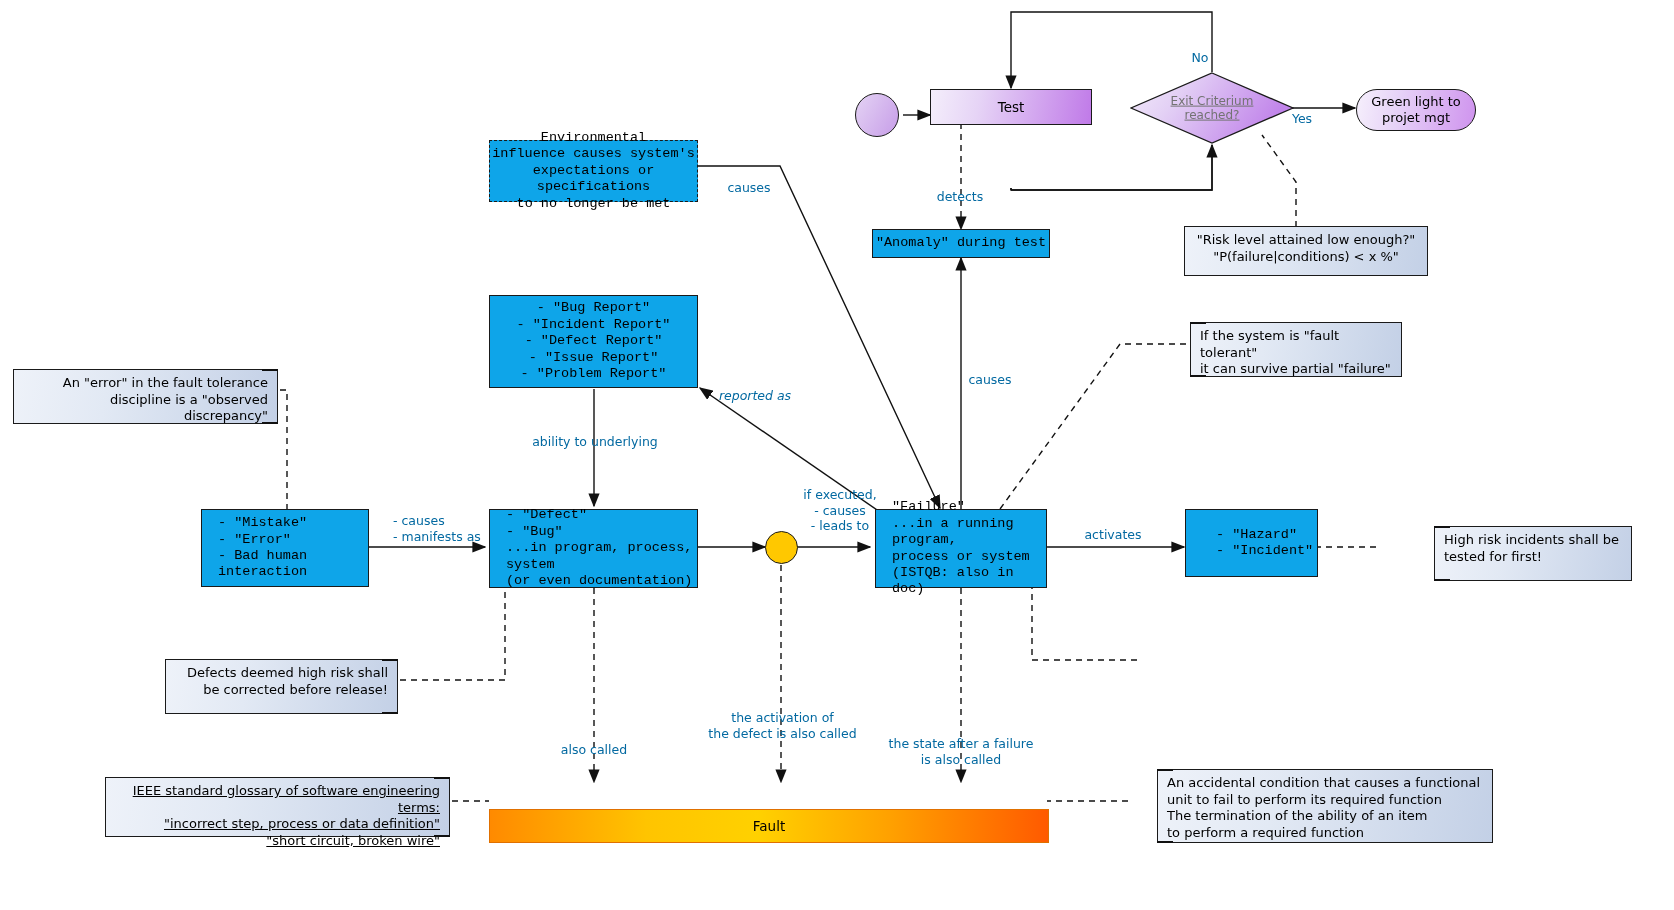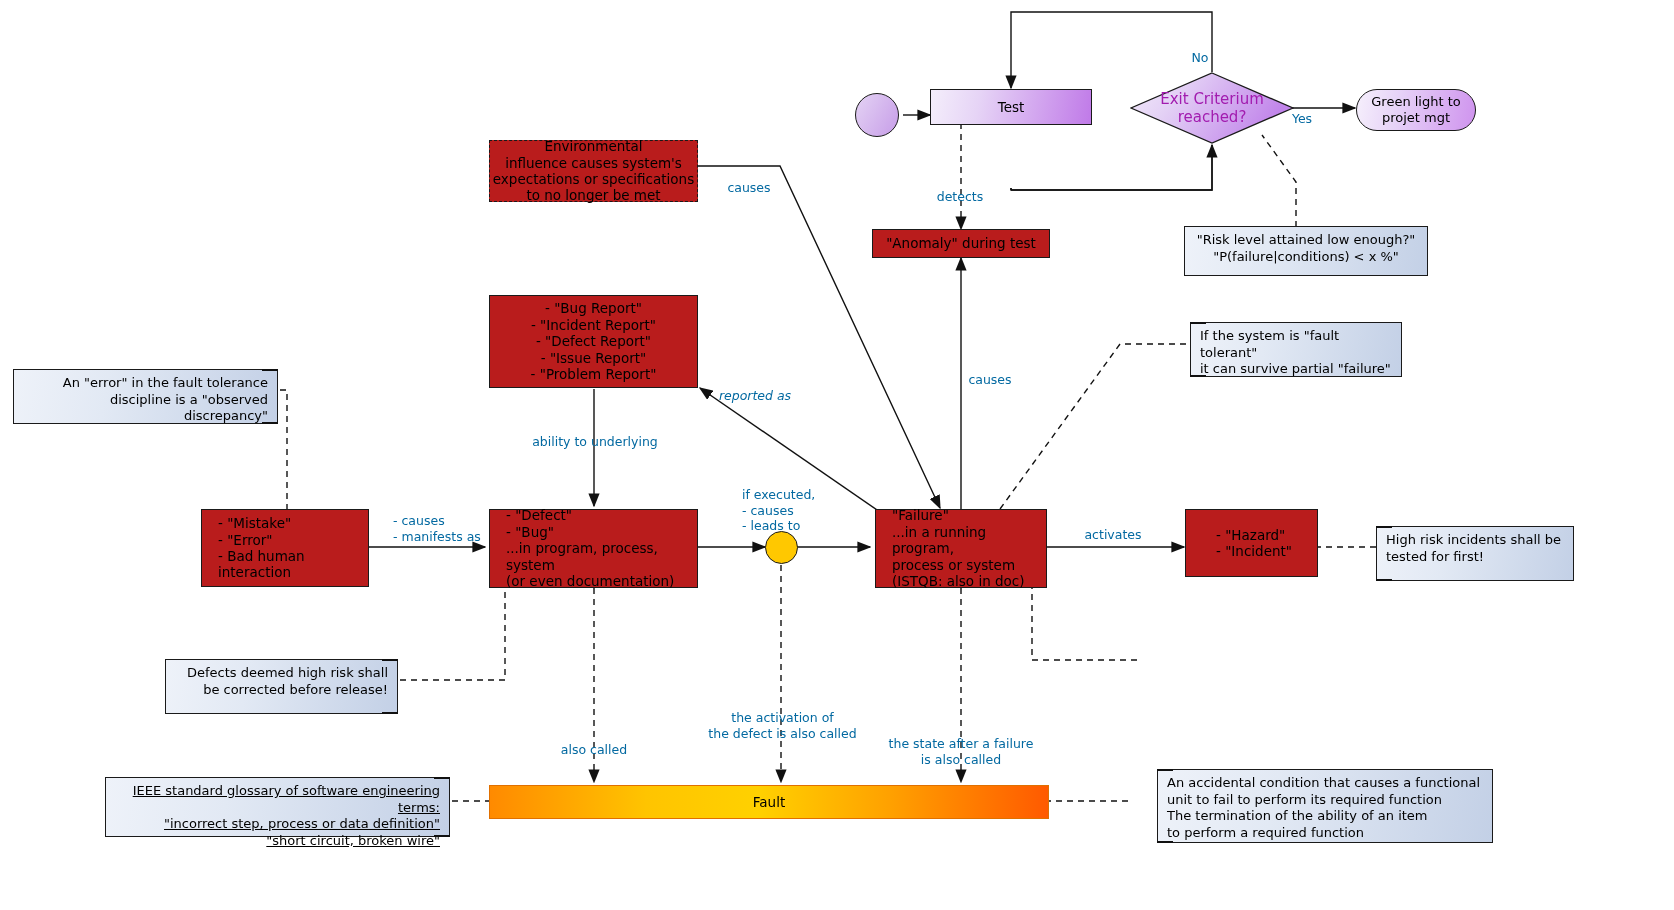--- a/index.html
+++ b/index.html
@@ -29,22 +29,23 @@
     align-items: center;
     justify-content: center;
     text-align: center;
     font-size: 13.5px;
     color: #000;
     line-height: 1.22;
     white-space: pre-line;
   }
   
   .yellow {
-    background: #b91c1c;
-    border: 1.3px solid #1a1a1a;
+    background: #0ea5e9;
+    border: 1.3px solid #1a1a1a;
+    font-family: Liberation Mono, monospace;
   }
   .yellow.dashed { border-style: dashed; }
   .yellow.left {
     justify-content: flex-start;
     text-align: left;
     padding-left: 16px;
   }
   
   .note {
     background: linear-gradient(100deg, #eef2f9 0%, #e2e9f4 35%, #c3d0e6 100%);
@@ -101,40 +102,42 @@
   }
   .diamond-wrap {
     position: absolute;
   }
   .diamond-label {
     position: absolute;
     width: 100%;
     top: 50%;
     transform: translateY(-50%);
     text-align: center;
-    font-size: 15px;
+    font-size: 12px;
     line-height: 1.2;
     white-space: pre-line;
-    color: #a21caf;
+    color: #737373;
+    text-decoration: underline;
   }
   .junction {
     position: absolute;
     border-radius: 50%;
     background: #FFC800;
     border: 1.3px solid #1a1a1a;
   }
   .fault-bar {
     position: absolute;
     background: linear-gradient(90deg, #FF8A00 0%, #FFC400 28%, #FFD100 48%, #FFA000 72%, #FF5A00 100%);
     border: 1.2px solid #e07000;
     display: flex;
     align-items: center;
     justify-content: center;
     font-size: 13.5px;
     color: #000;
+    margin-top: 24px;
   }
   .elabel {
     position: absolute;
     font-size: 12.5px;
     color: #0369a1;
     white-space: pre-line;
     line-height: 1.24;
     text-align: center;
   }
   .elabel.la { text-align: left; }
@@ -294,21 +297,21 @@
   <div class="note right-align bracket-right" style="left:13px; top:369px; width:245px; height:43px; position:absolute;">
     <span style="white-space:pre-line;">An "error" in the fault tolerance
 discipline is a "observed discrepancy"</span>
   </div>
 
   <div class="note right-align bracket-right" style="left:165px; top:659px; width:213px; height:43px; position:absolute;">
     <span style="white-space:pre-line;text-align:center;">Defects deemed high risk shall
 be corrected before release!</span>
   </div>
 
-  <div class="note bracket-left" style="left:1376px; top:526px; width:178px; height:43px; position:absolute;">
+  <div class="note bracket-left" style="left:1434px; top:526px; width:178px; height:43px; position:absolute;">
     <span style="white-space:pre-line;">High risk incidents shall be
 tested for first!</span>
   </div>
 
 
   <div class="note right-align bracket-right" style="left:105px; top:777px; width:325px; height:48px; position:absolute;">
     <span style="white-space:pre-line;text-decoration:underline;">IEEE standard glossary of software engineering terms:
 "incorrect step, process or data definition"
 "short circuit, broken wire"</span>
   </div>
@@ -330,21 +333,21 @@
 
   <div class="elabel" style="left:955px; top:372px; width:70px;">causes</div>
 
   <div class="elabel" style="left:705px; top:388px; width:100px;font-style:italic;">reported as</div>
 
   <div class="elabel" style="left:520px; top:434px; width:150px;">ability to underlying</div>
 
   <div class="elabel la" style="left:393px; top:513px; width:110px;">- causes
 - manifests as</div>
 
-  <div class="elabel la" style="left:742px; top:487px; width:120px;">if executed,
+  <div class="elabel la" style="left:780px; top:487px; width:120px;text-align:center;">if executed,
 - causes
 - leads to</div>
 
   <div class="elabel" style="left:1073px; top:527px; width:80px;">activates</div>
 
   <div class="elabel" style="left:549px; top:742px; width:90px;">also called</div>
 
   <div class="elabel" style="left:700px; top:710px; width:165px;">the activation of
 the defect is also called</div>
 

